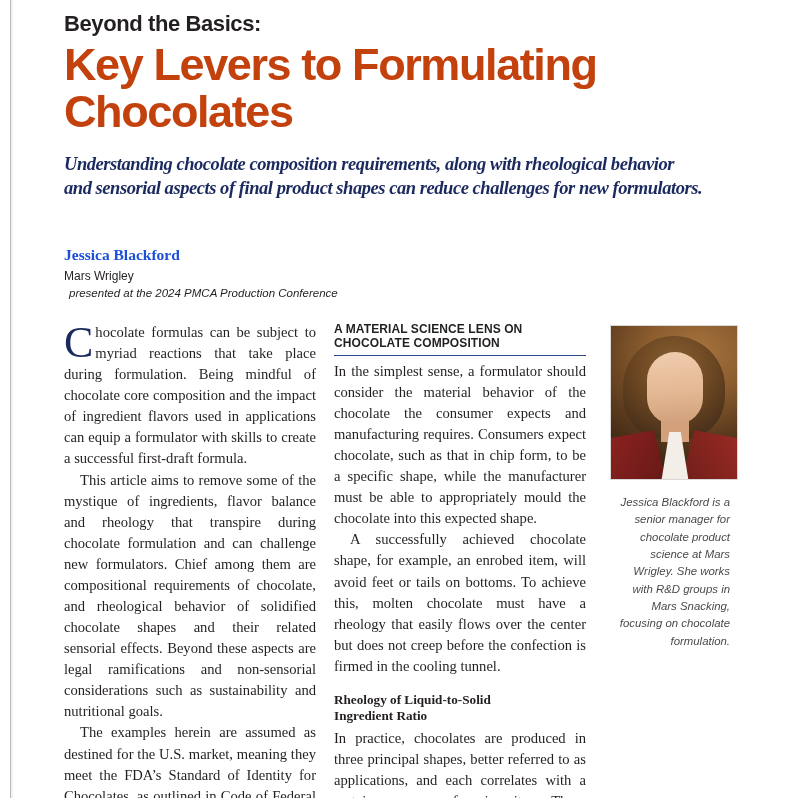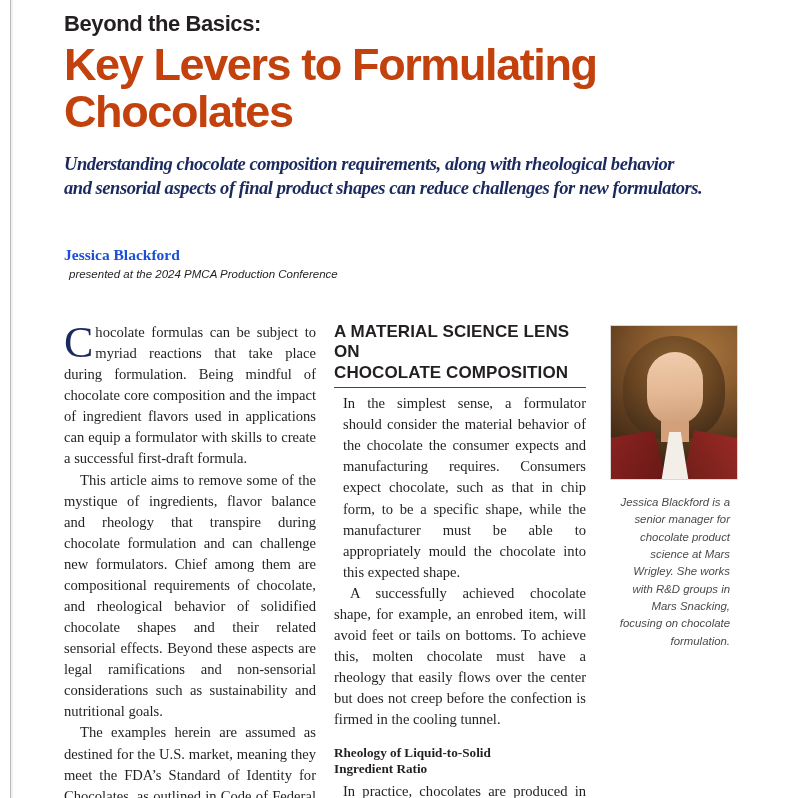--- a/index.html
+++ b/index.html
@@ -138,38 +138,37 @@
     margin: 0;
     text-align: justify;
     text-indent: 16px;
     hyphens: none;
   }
   .body-p.first {
     text-indent: 0;
   }
   .body-p.nofirstindent {
     text-indent: 0;
-    margin-left: 9px;
   }
 
   .dropcap {
     float: left;
     font-family: "Liberation Serif", serif;
     font-size: 44px;
     line-height: 0.83;
     font-weight: normal;
     color: #1b2a5e;
     padding: 2px 2px 0 0;
     margin-top: 1px;
   }
 
   .section-head {
     font-family: "Liberation Sans", sans-serif;
     font-weight: bold;
-    font-size: 17px;
+    font-size: 12px;
     letter-spacing: 0.1px;
     color: #231f20;
     line-height: 1.2;
     margin: 0 0 4px 0;
     text-transform: uppercase;
   }
   .head-rule {
     border: 0;
     border-top: 1.6px solid #2a4a86;
     margin: 0 0 5px 0;
@@ -274,20 +273,21 @@
   <div class="page-edge-2"></div>
 
   <div class="masthead">
     <p class="kicker">Beyond the Basics:</p>
     <h1 class="headline">Key Levers to Formulating Chocolates</h1>
     <p class="deck">Understanding chocolate composition requirements, along with rheological behavior and sensorial aspects of final product shapes can reduce challenges for new formulators.</p>
   </div>
 
   <div class="byline">
     <p class="byline-name">Jessica Blackford</p>
+    <p class="byline-company">Mars Wrigley</p>
     <p class="byline-event">presented at the 2024 PMCA Production Conference</p>
   </div>
 
   <div class="columns">
 
     <div class="col col-1">
       <p class="body-p first"><span class="dropcap">C</span><span>hocolate formulas can be subject to myriad reactions that take place during formulation. Being mindful of chocolate core composition and the impact of ingredient flavors used in applications can equip a formulator with skills to create a successful first-draft formula.</span></p>
       <p class="body-p">This article aims to remove some of the mystique of ingredients, flavor balance and rheology that transpire during chocolate formulation and can challenge new formulators. Chief among them are compositional requirements of chocolate, and rheological behavior of solidified chocolate shapes and their related sensorial effects. Beyond these aspects are legal ramifications and non-sensorial considerations such as sustainability and nutritional goals.</p>
       <p class="body-p">The examples herein are assumed as destined for the U.S. market, meaning they meet the FDA’s Standard of Identity for Chocolates, as outlined in Code of Federal Regulations Title 21 Part 163. These standards generally extend to chocolate products marketed in other countries, while they can also</p>
     </div>

